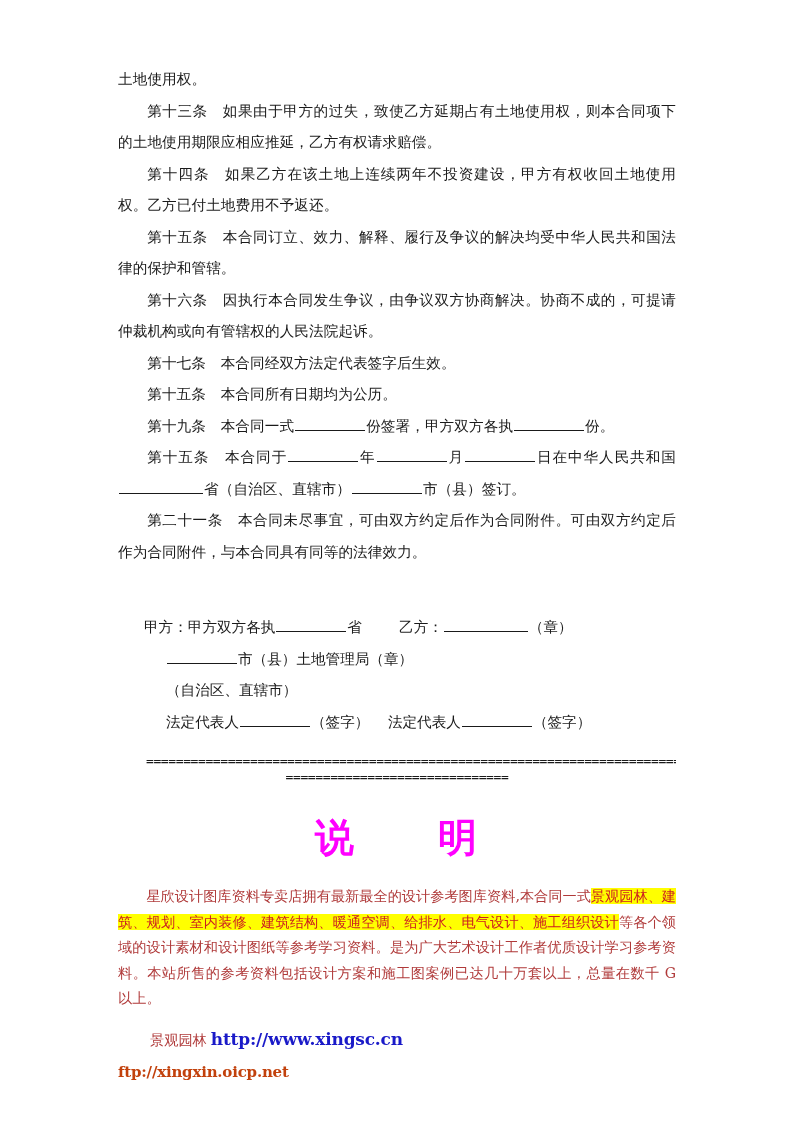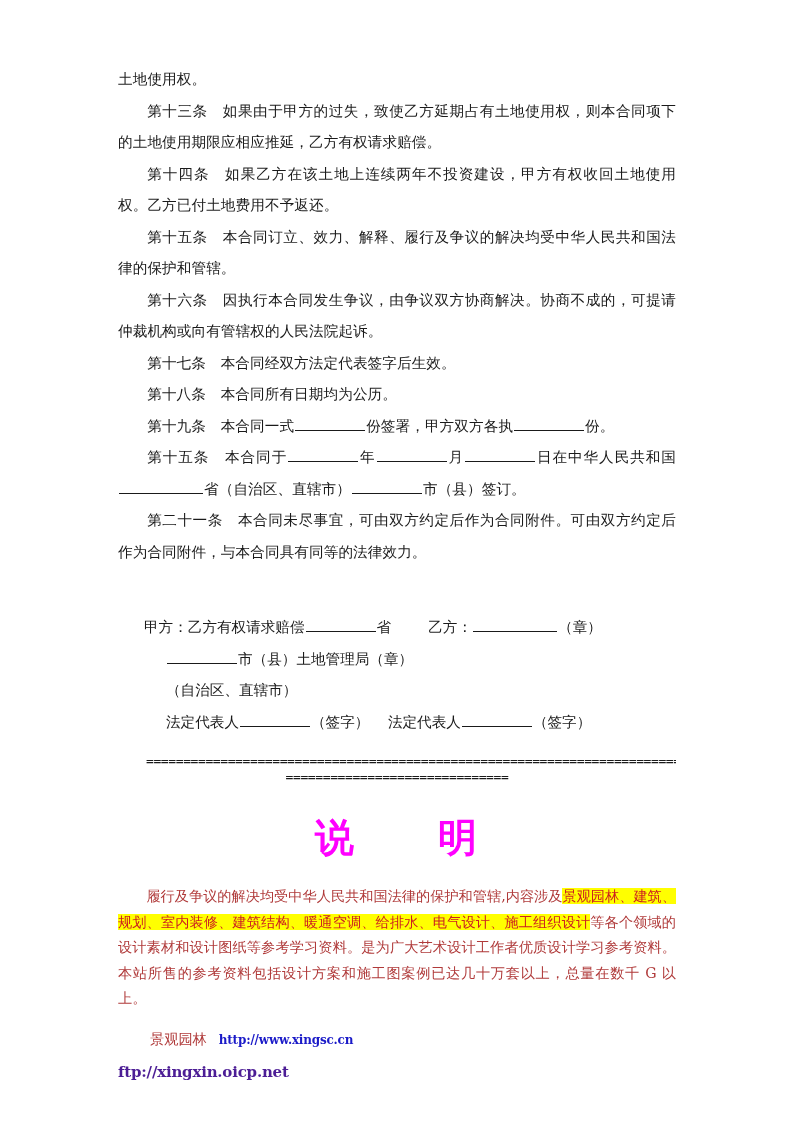--- a/index.html
+++ b/index.html
@@ -110,31 +110,31 @@
     margin-top: 12px;
     padding-left: 32px;
     font-size: 14.2px;
     line-height: 26px;
     color: #b03a3a;
   }
   .url {
     font-family: "DejaVu Serif", "Liberation Serif", serif;
     font-weight: bold;
     color: #1a1ac8;
-    font-size: 12px;
-    margin-left: 12px;
+    font-size: 17px;
+    margin-left: 4px;
     letter-spacing: -0.2px;
     text-align: right;
   }
   .url-line2 {
     margin-top: 6px;
     padding-left: 0px;
     font-family: "DejaVu Serif", "Liberation Serif", serif;
     font-weight: bold;
-    color: #4c1d95;
+    color: #c2410c;
     font-size: 15px;
     line-height: 26px;
     letter-spacing: -0.2px;
   }
 </style>
 </head>
 <body>
 
 <div class="page">
 
@@ -145,44 +145,44 @@
     <p class="para">第十三条　如果由于甲方的过失，致使乙方延期占有土地使用权，则本合同项下的土地使用期限应相应推延，乙方有权请求赔偿。</p>
 
     <p class="para">第十四条　如果乙方在该土地上连续两年不投资建设，甲方有权收回土地使用权。乙方已付土地费用不予返还。</p>
 
     <p class="para">第十五条　本合同订立、效力、解释、履行及争议的解决均受中华人民共和国法律的保护和管辖。</p>
 
     <p class="para">第十六条　因执行本合同发生争议，由争议双方协商解决。协商不成的，可提请仲裁机构或向有管辖权的人民法院起诉。</p>
 
     <p class="para">第十七条　本合同经双方法定代表签字后生效。</p>
 
-    <p class="para">第十八条　本合同所有日期均为公历。</p>
+    <p class="para">第十五条　本合同所有日期均为公历。</p>
 
     <p class="para"><span>第十九条</span>　<span>本合同一式</span><span class="blank b-long"></span><span>份签署，甲方双方各执</span><span class="blank b-long"></span><span>份。</span></p>
 
     <p class="para"><span>第十五条</span>　<span>本合同于</span><span class="blank b-long"></span><span>年</span><span class="blank b-long"></span><span>月</span><span class="blank b-long"></span><span>日在中华人民共和国</span><span class="blank b-xlong"></span><span>省（自治区、直辖市）</span><span class="blank b-long"></span><span>市（县）签订。</span></p>
 
     <p class="para">第二十一条　本合同未尽事宜，可由双方约定后作为合同附件。可由双方约定后作为合同附件，与本合同具有同等的法律效力。</p>
   </div>
 
   <div class="sig-block">
 
-    <div class="sig-row"><span>甲方：乙方有权请求赔偿</span><span class="blank b-long"></span><span>省</span>        <span class="sig-col2"><span>乙方：</span><span class="blank b-xlong"></span><span>（章）</span></span></div>
+    <div class="sig-row"><span>甲方：甲方双方各执</span><span class="blank b-long"></span><span>省</span>        <span class="sig-col2"><span>乙方：</span><span class="blank b-xlong"></span><span>（章）</span></span></div>
 
     <div class="sig-row indent2"><span class="blank b-long"></span><span>市（县）土地管理局（章）</span></div>
 
     <div class="sig-row indent1">（自治区、直辖市）</div>
 
     <div class="sig-row indent2"><span>法定代表人</span><span class="blank b-long"></span><span>（签字）</span>    <span class="sig-col2"><span>法定代表人</span><span class="blank b-long"></span><span>（签字）</span></span></div>
   </div>
 
   <div class="eqline wide">==========================================================================</div>
   <div class="eqline narrow">==============================</div>
 
   <div class="shuoming">说　　明</div>
 
-  <p class="ad"><span>履行及争议的解决均受中华人民共和国法律的保护和管辖,内容涉及</span><span class="hl">景观园林、建筑、规划、室内装修、建筑结构、暖通空调、给排水、电气设计、施工组织设计</span><span>等各个领域的设计素材和设计图纸等参考学习资料。是为广大艺术设计工作者优质设计学习参考资料。本站所售的参考资料包括设计方案和施工图案例已达几十万套以上，总量在数千 G 以上。</span></p>
+  <p class="ad"><span>星欣设计图库资料专卖店拥有最新最全的设计参考图库资料,本合同一式</span><span class="hl">景观园林、建筑、规划、室内装修、建筑结构、暖通空调、给排水、电气设计、施工组织设计</span><span>等各个领域的设计素材和设计图纸等参考学习资料。是为广大艺术设计工作者优质设计学习参考资料。本站所售的参考资料包括设计方案和施工图案例已达几十万套以上，总量在数千 G 以上。</span></p>
 
   <div class="url-line"><span>景观园林</span><span class="url">http://www.xingsc.cn</span></div>
 
   <div class="url-line2">ftp://xingxin.oicp.net</div>
 
 </div>
 
 </body></html>

